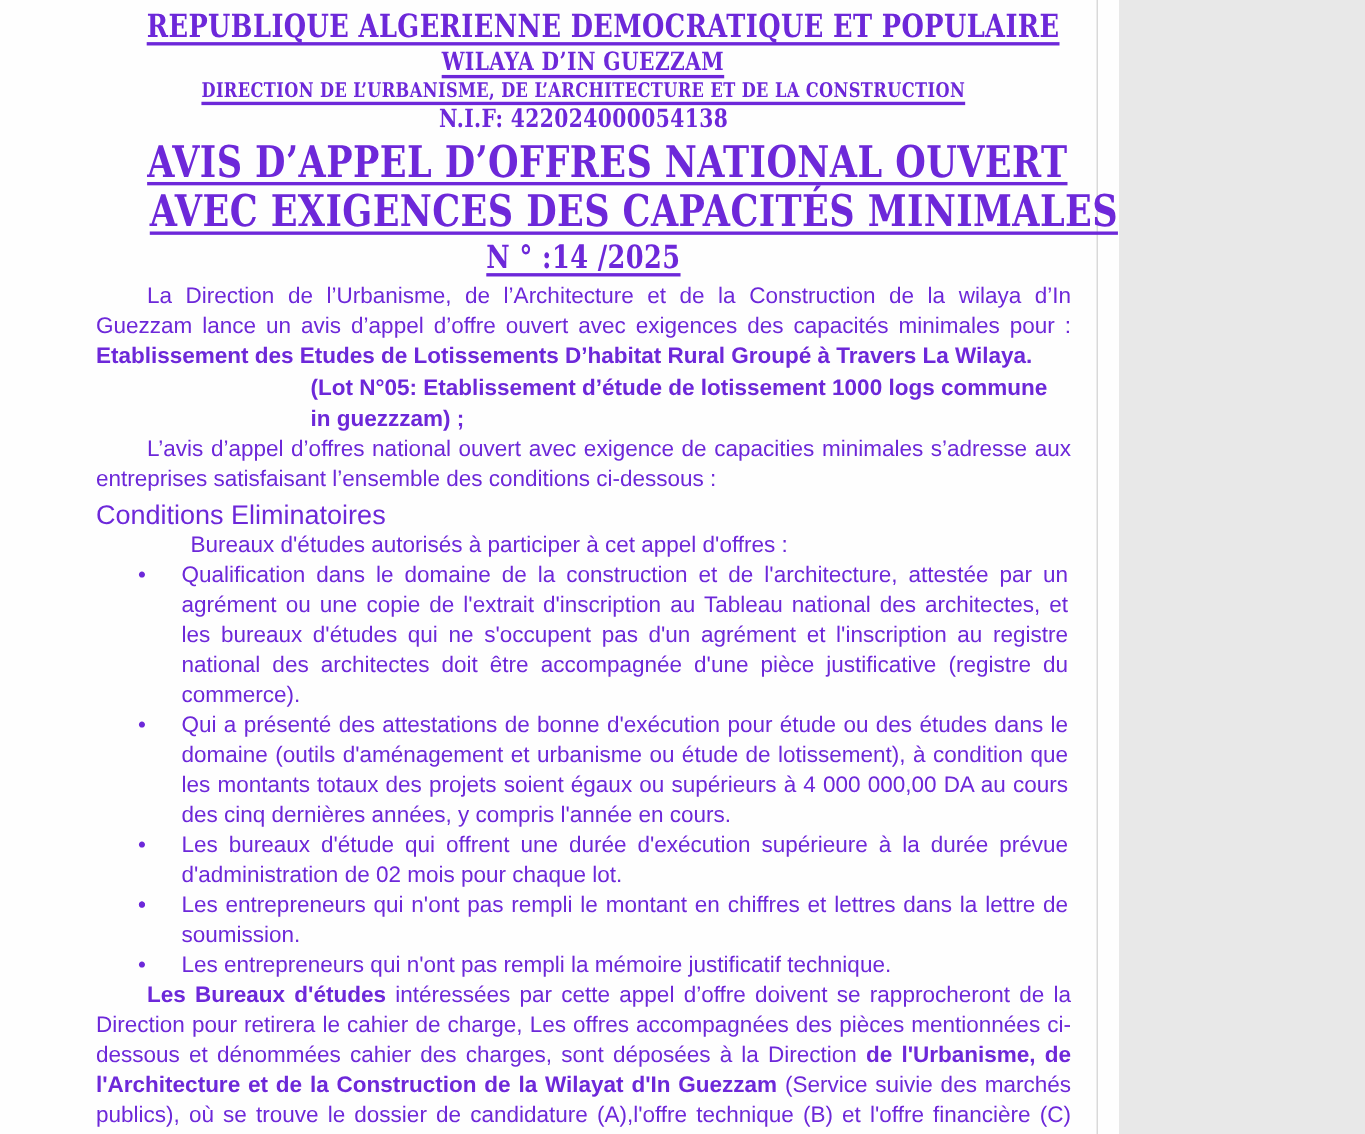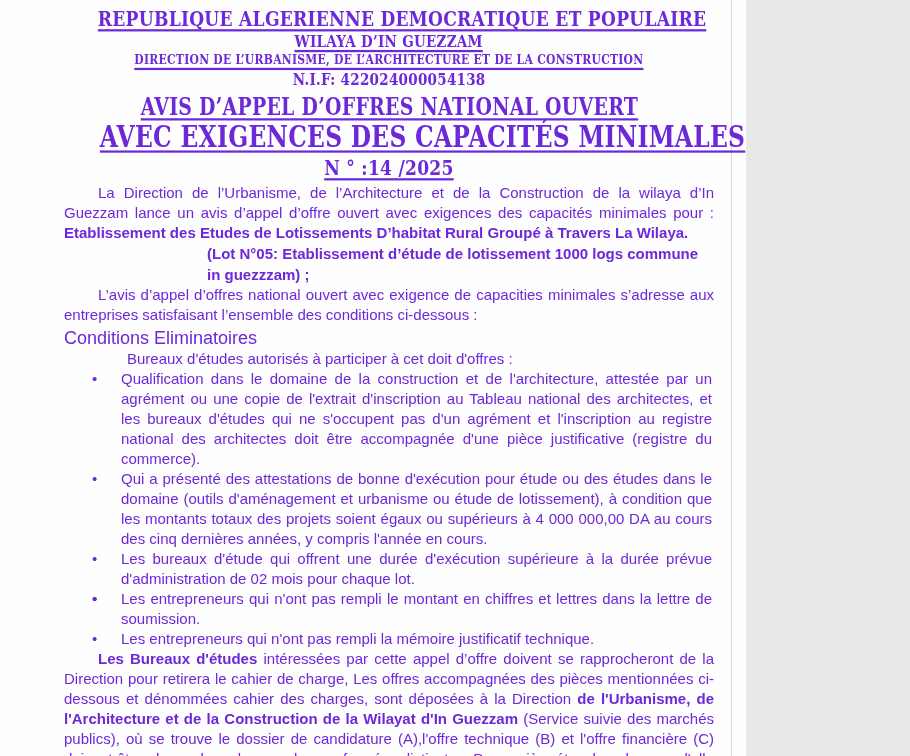--- a/index.html
+++ b/index.html
@@ -27,21 +27,21 @@
     text-decoration:underline;
     text-decoration-thickness:2px;
     text-underline-offset:3px;
     white-space:nowrap;
   }
   .h1  { font-size:19px; margin-top:2px; }
   .h2  { font-size:15px; margin-top:3px;text-align:center; }
   .h3  { font-size:12px; margin-top:3px; }
   .nif { font-size:15px; margin-top:3px; }
   .nif .tx { text-decoration:none; }
-  .t1  { font-size:21px; margin-top:6px; }
+  .t1  { font-size:26px; margin-top:6px; }
   .t2  { font-size:26px; margin-top:3px; }
   .num { font-size:19px; margin-top:4px; margin-bottom:5px; }
 
   
   .bt { font-size:15px; line-height:20px; }
   p { margin:0; }
   .just { text-align:justify; }
   .ind { text-indent:34px; }
   b, .bold { font-weight:bold; }
 
@@ -86,21 +86,21 @@
   </div>
 
   <div class="bt">
     <p class="just ind"><span>La Direction de l’Urbanisme, de l’Architecture  et de la Construction de la wilaya d’In Guezzam lance un avis d’appel d’offre ouvert avec exigences des capacités minimales pour : </span><b>Etablissement  des Etudes de Lotissements D’habitat Rural Groupé à Travers La Wilaya.</b></p>
     <div class="lot-line">(Lot N°05: Etablissement d’étude de lotissement 1000 logs commune in guezzzam) ;</div>
     <p class="just ind">L’avis d’appel d’offres national ouvert avec exigence de capacities minimales s’adresse aux entreprises satisfaisant l’ensemble des conditions ci-dessous :</p>
   </div>
 
   <div class="bt">
     <div class="section-h">Conditions Eliminatoires</div>
-    <div class="sub-line">Bureaux d'études autorisés à participer à cet doit d'offres :</div>
+    <div class="sub-line">Bureaux d'études autorisés à participer à cet appel d'offres :</div>
     <ul class="blist">
       <li><span class="dot">•</span><span>Qualification dans le domaine de la construction et de l'architecture, attestée par un agrément  ou une copie de l'extrait d'inscription au Tableau national des architectes, et les bureaux d'études qui ne s'occupent pas d'un agrément  et l'inscription au registre national des architectes doit être accompagnée d'une pièce justificative (registre du commerce).</span></li>
       <li><span class="dot">•</span><span>Qui a présenté des attestations de bonne d'exécution pour étude ou des études dans le domaine (outils d'aménagement et urbanisme ou étude de lotissement), à condition que les montants totaux des projets soient égaux ou supérieurs à 4 000 000,00 DA au cours des cinq dernières années, y compris l'année en cours.</span></li>
     </ul>
   </div>
 
   <div class="bt">
     <ul class="blist">
       <li><span class="dot">•</span><span>Les bureaux d'étude qui offrent une durée d'exécution  supérieure à la durée prévue d'administration de 02 mois pour chaque lot.</span></li>
       <li><span class="dot">•</span></li>

